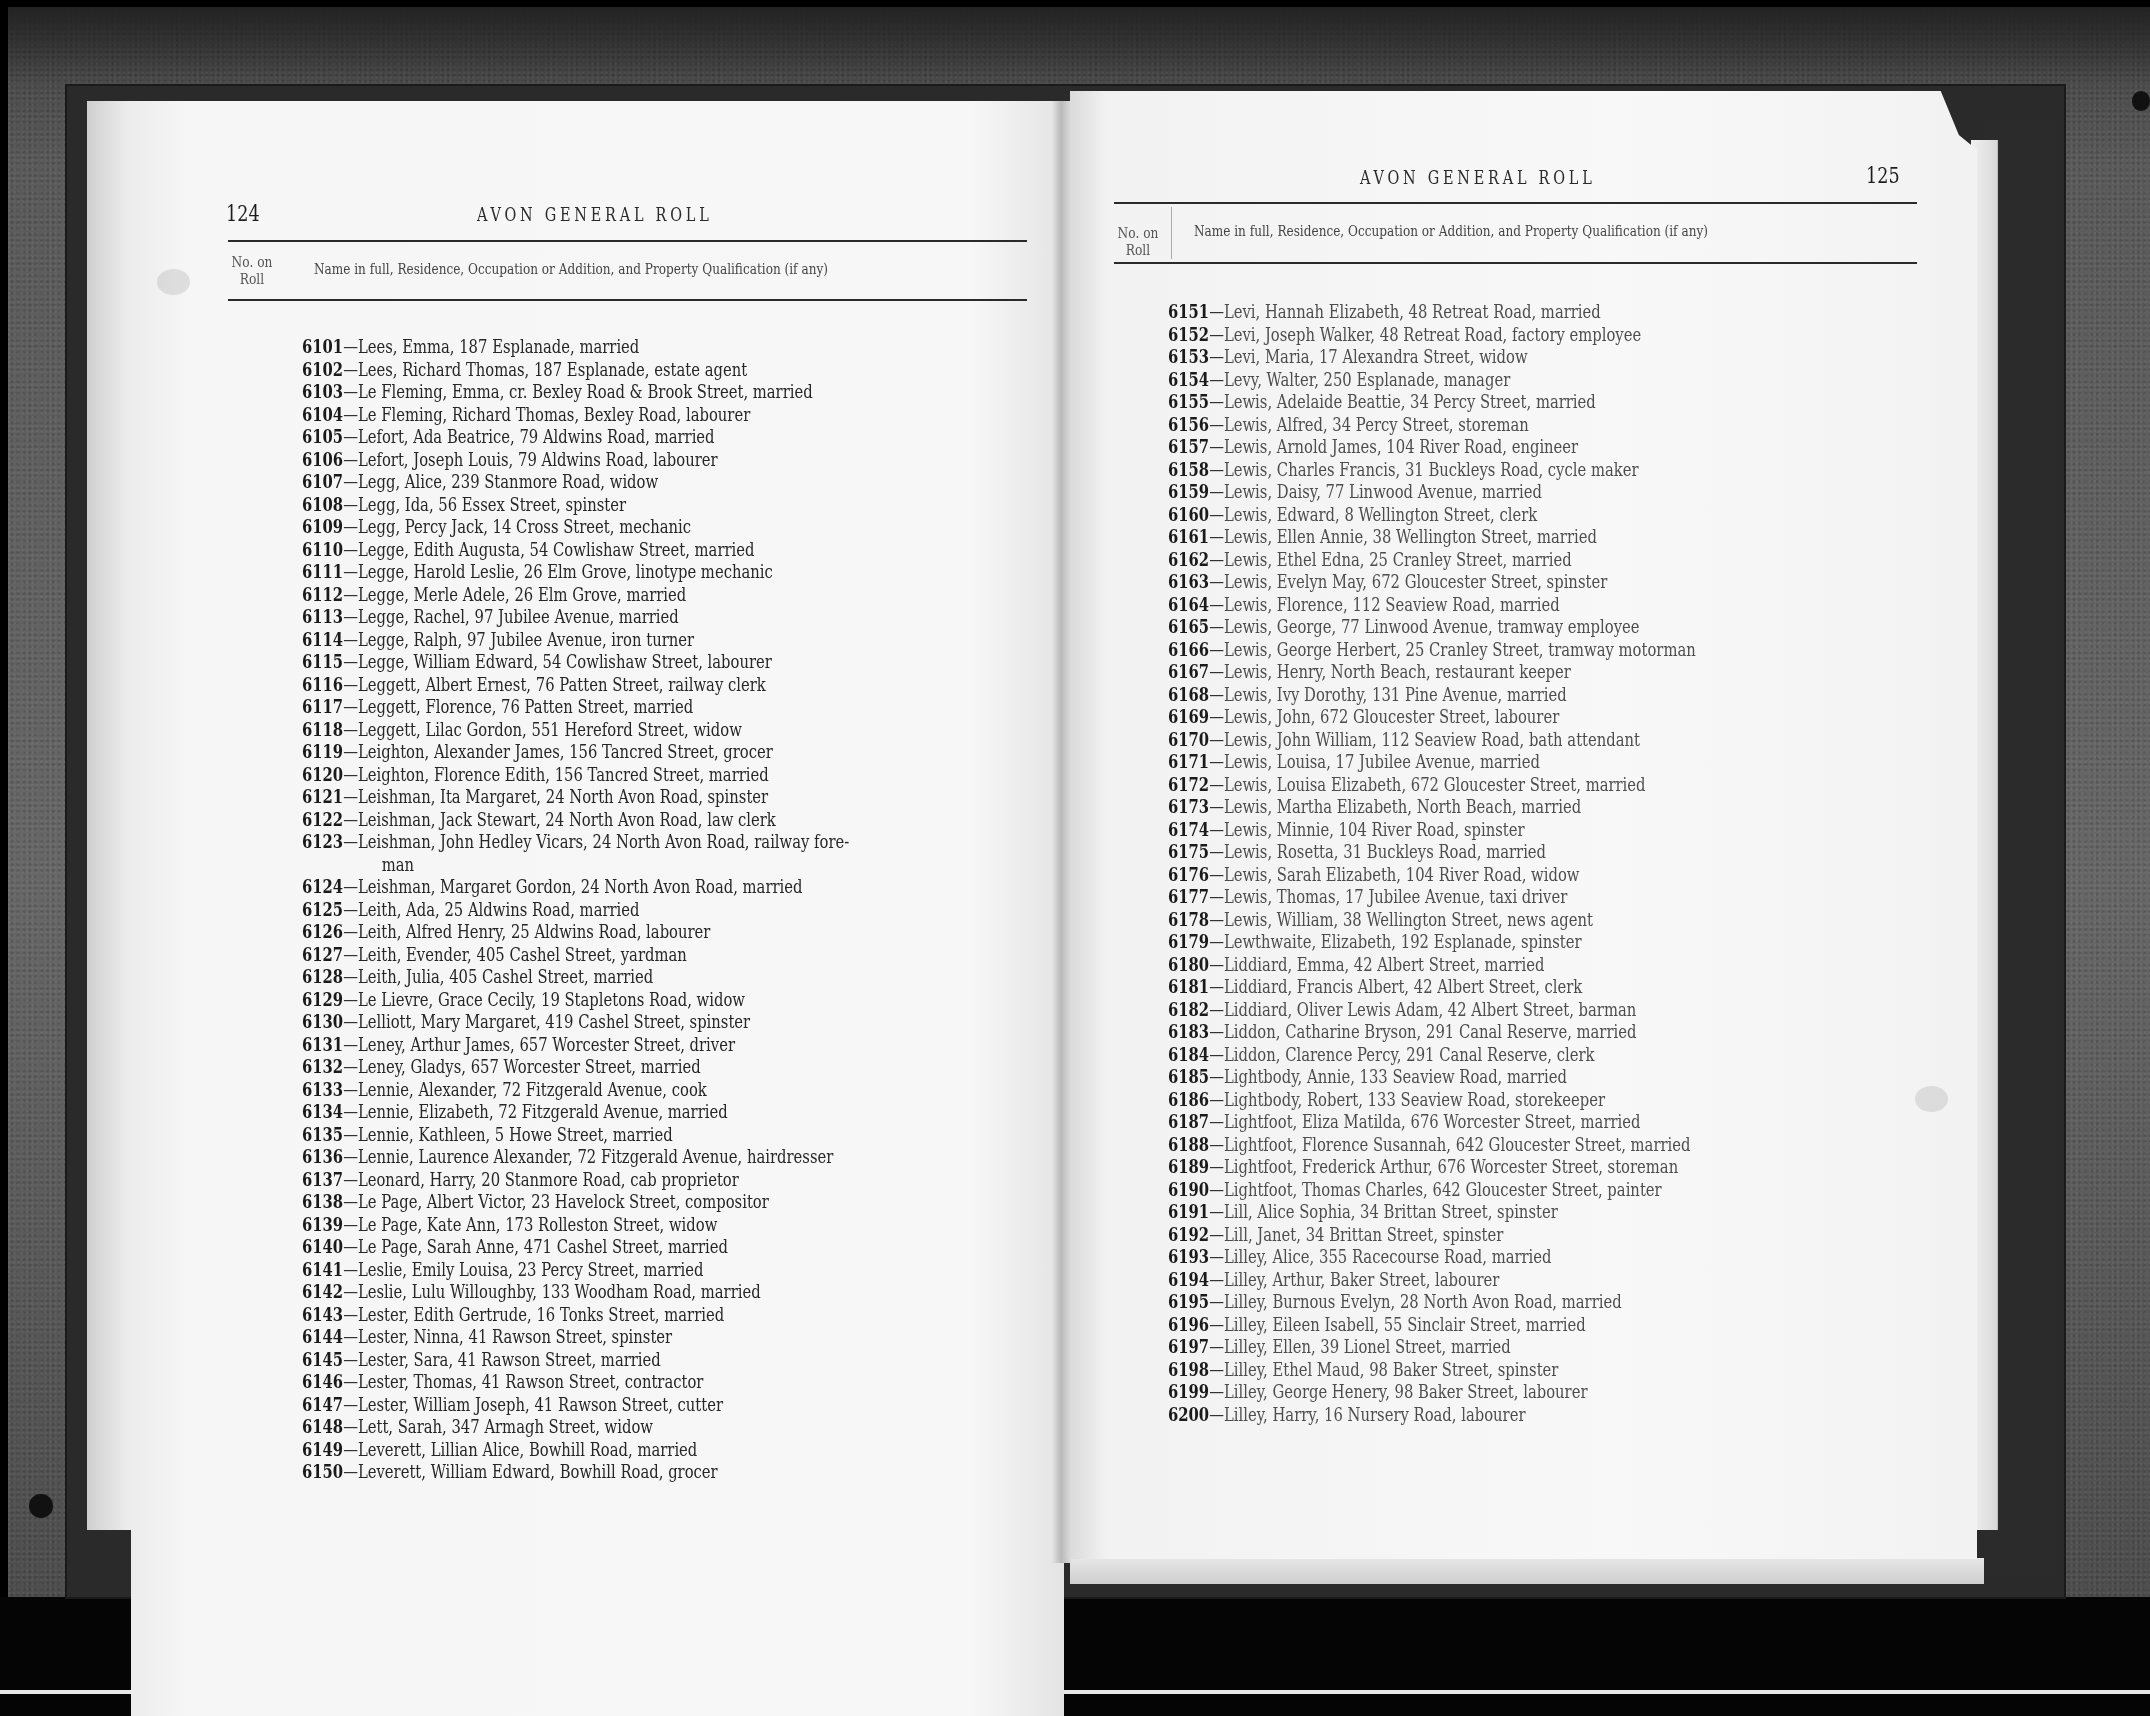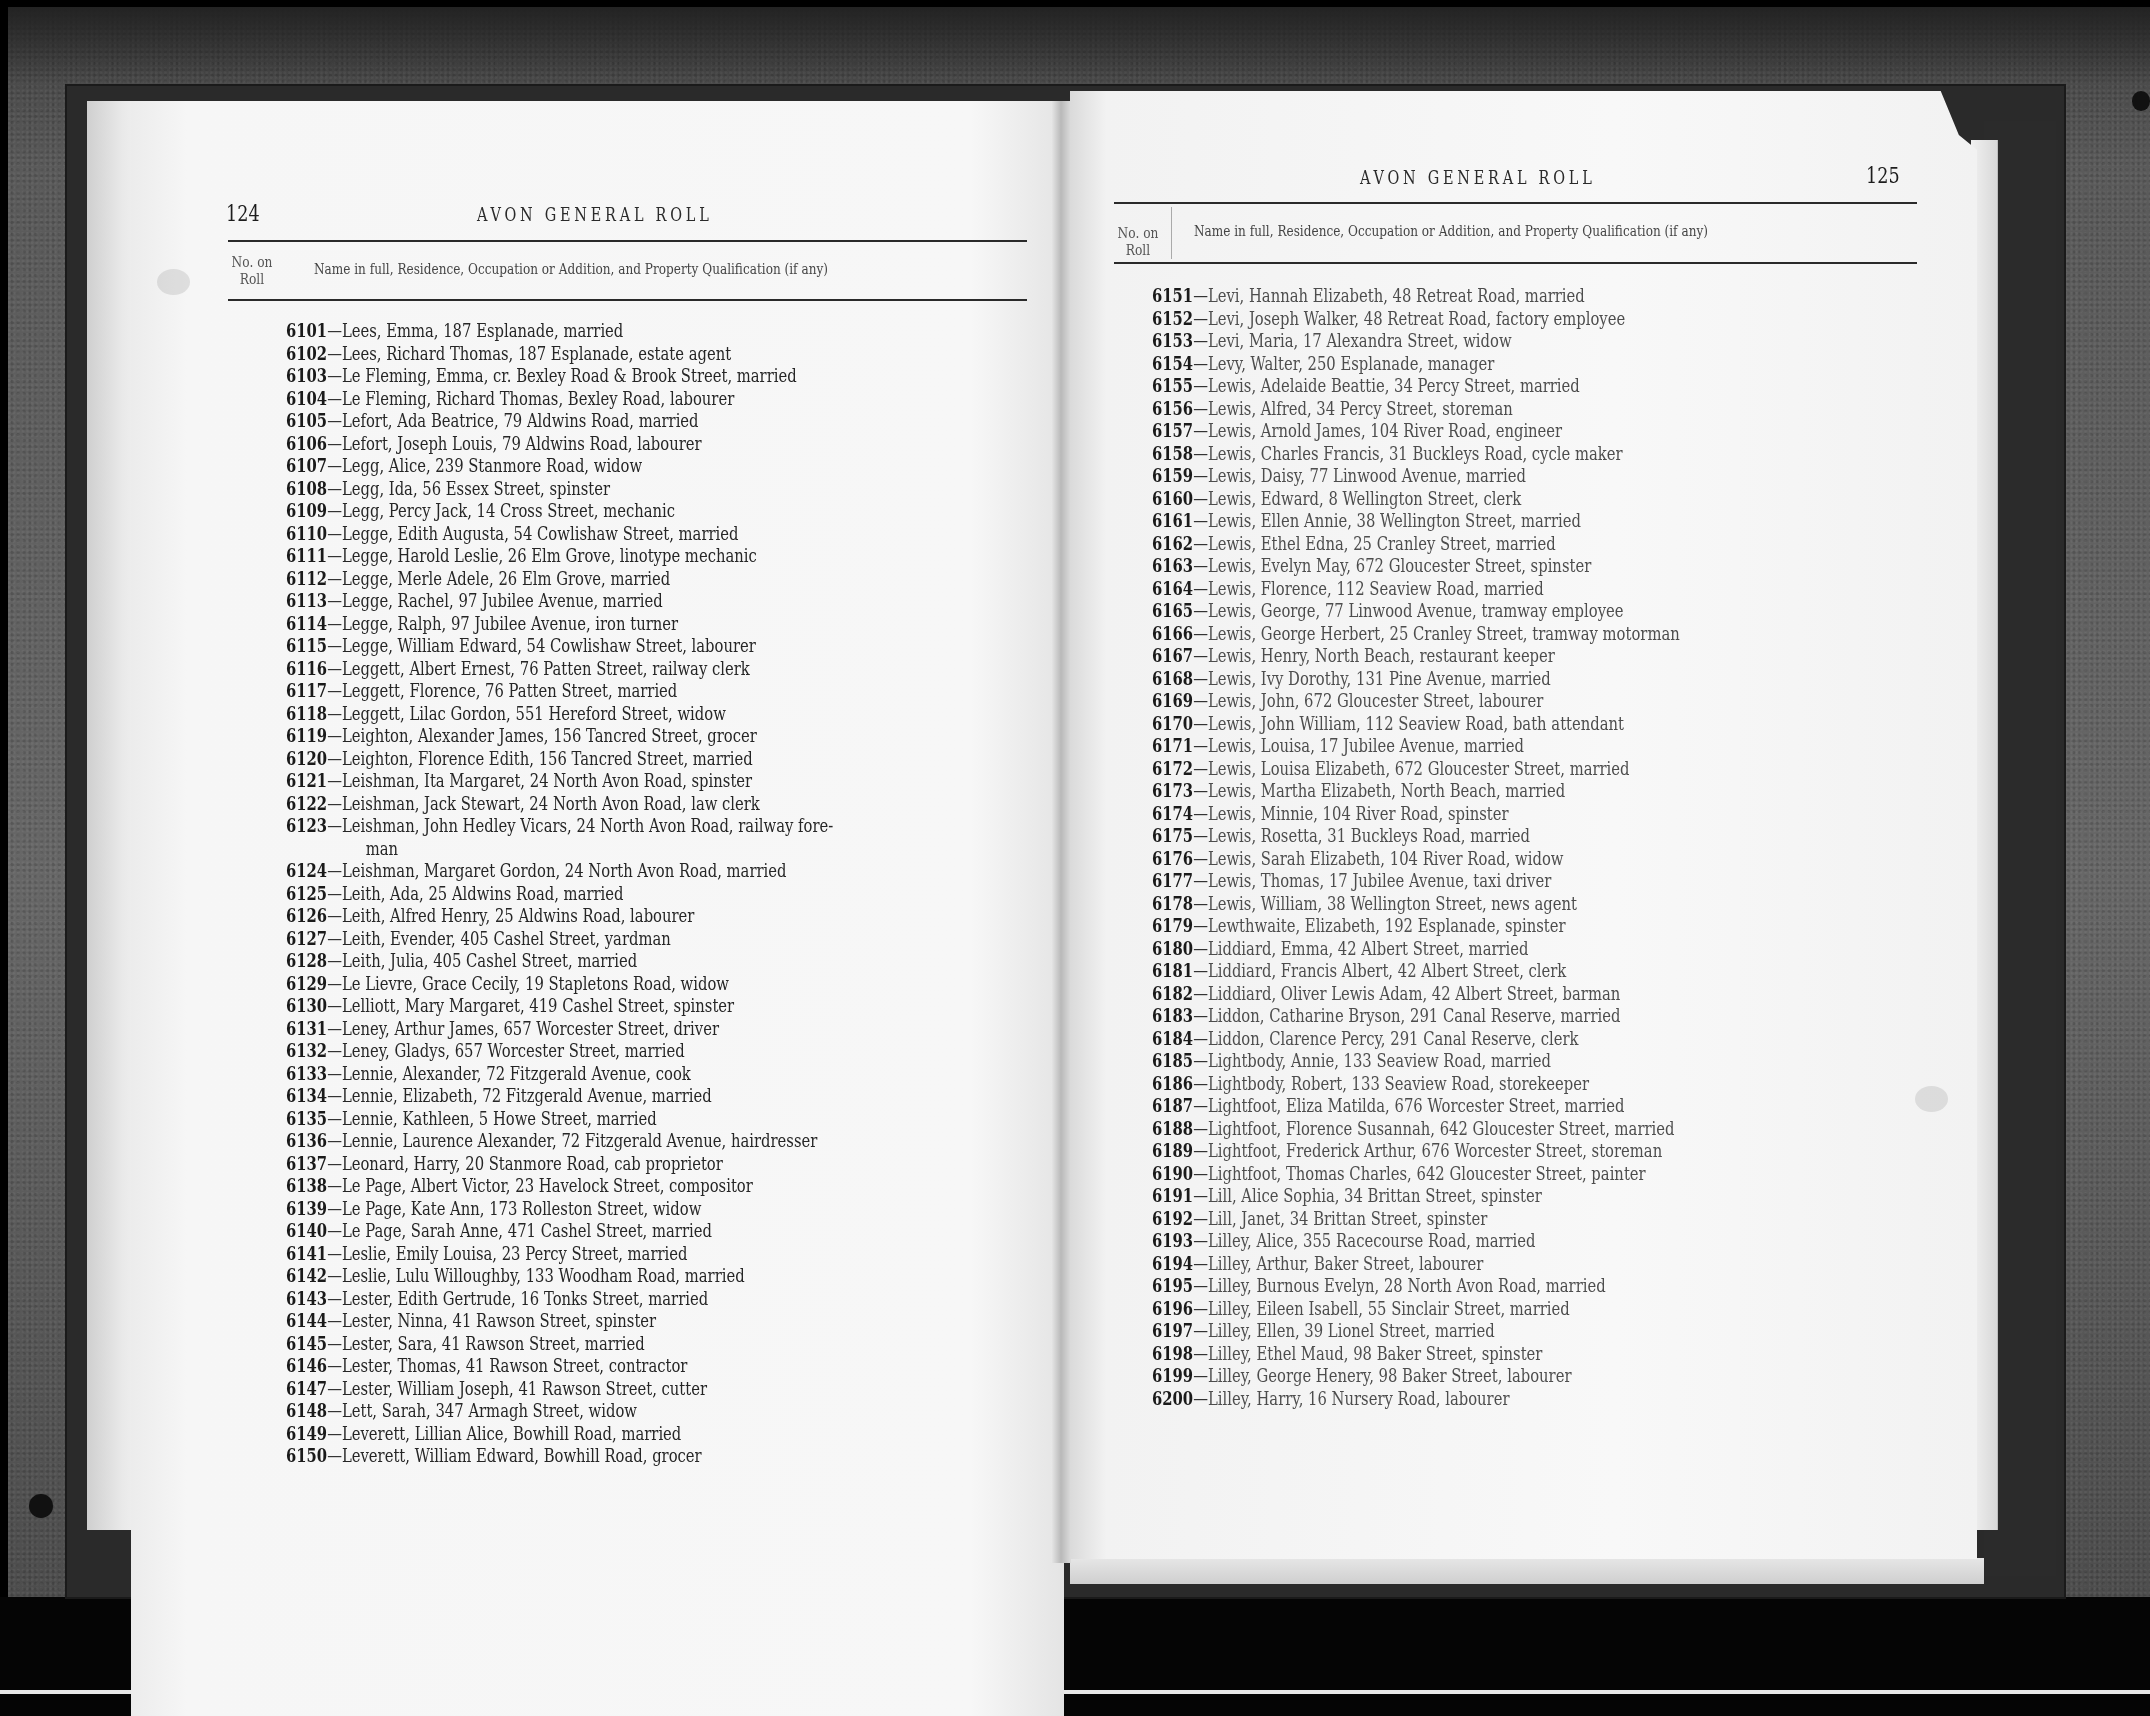--- a/index.html
+++ b/index.html
@@ -140,21 +140,21 @@
       transform-origin: left top;
     }
     .col-divider {
       position: absolute;
       width: 0.7px;
       background: #aaa;
     }
 
     .entries {
       position: absolute;
-      margin: 0; padding: 0;
+      margin: 16px; padding: 0;
       list-style: none;
     }
     .entry {
       font-size: 17.6px;
       line-height: 22.5px;
       height: 22.5px;
       white-space: nowrap;
       color: #262626;
       transform: scaleX(0.84);
       transform-origin: left center;

